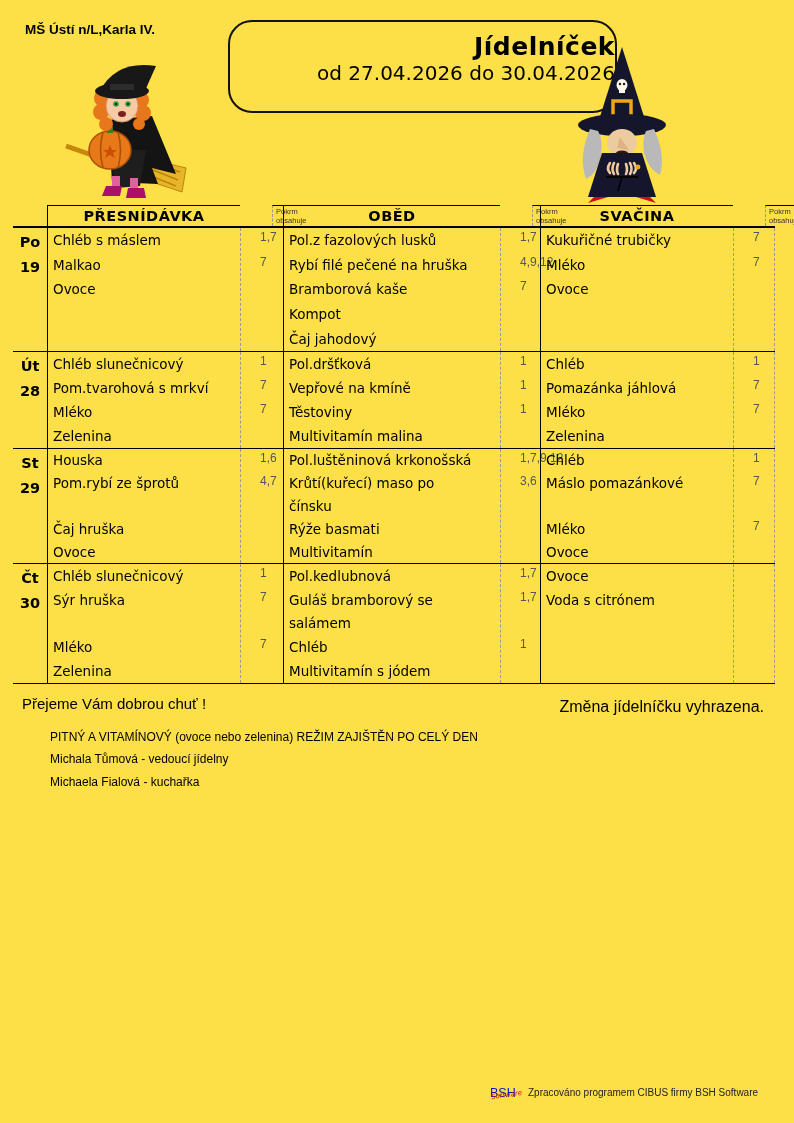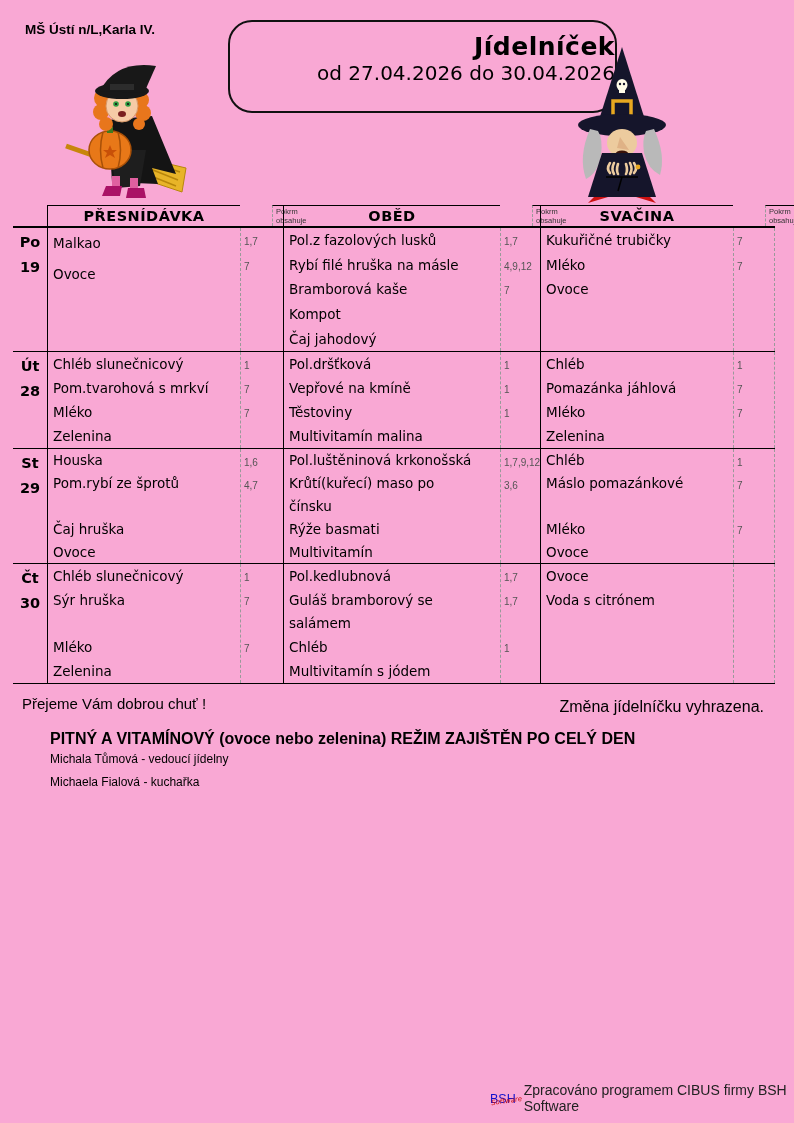--- a/index.html
+++ b/index.html
@@ -1,16 +1,16 @@
 <!DOCTYPE html>
 <html><head>
 <meta charset="utf-8">
 <style>
   html,body{margin:0;padding:0;background:#888;}
-  #page{position:relative;width:794px;height:1123px;background:#f9a8d4;margin:0 auto;
+  #page{position:relative;width:794px;height:1123px;background:#fde047;margin:0 auto;
         font-family:"DejaVu Sans",sans-serif;color:#000;overflow:hidden;}
 
   
   #school{position:absolute;left:25px;top:22px;font-family:"Liberation Sans",sans-serif;
           font-weight:bold;font-size:13.5px;}
   #titlebox{position:absolute;left:228px;top:20px;width:389px;height:93px;
             border:2px solid #111;border-radius:24px;text-align:right;box-sizing:border-box;}
   #title{margin-top:10px;font-size:25px;font-weight:bold;letter-spacing:0.5px;}
   #daterange{font-size:20px;}
   .witch{position:absolute;}
@@ -31,38 +31,38 @@
   .solidleft{border-left:1.5px solid #000;}
 
   .dayrow{border-bottom:1.5px solid #000;}
   .daycell{border-right:1.5px solid #000;text-align:center;font-weight:bold;font-size:14.5px;
            line-height:25px;padding-top:2px;box-sizing:border-box;}
   .foodcell{display:flex;flex-direction:column;box-sizing:border-box;}
   .algcell{display:flex;flex-direction:column;border-left:1px dashed #9a9a9a;box-sizing:border-box;}
   .algcell.last{border-right:1px dashed #9a9a9a;}
   .fline{flex:1 1 0;display:flex;align-items:center;padding-left:5px;font-size:13.5px;
          white-space:nowrap;overflow:visible;}
-  .aline{flex:1 1 0;font-size:10px;color:#555;padding:8px 0 0 3px;
-         font-family:"Liberation Sans",sans-serif;}
+  .aline{flex:1 1 0;font-size:12px;color:#555;padding:2px 0 0 3px;
+         font-family:"Liberation Sans",sans-serif;margin-left:16px;}
 
   
   .ftext{position:absolute;font-family:"Liberation Sans",sans-serif;}
   #bonappetit{left:22px;top:695px;font-size:15px;}
   #changenotice{right:30px;top:698px;font-size:16px;}
-  #regime{left:50px;top:730px;font-size:16px;font-weight:bold;}
+  #regime{left:50px;top:730px;font-size:12px;}
   #manager{left:50px;top:752px;font-size:12px;}
   #cook{left:50px;top:775px;font-size:12px;}
 
   #credit-row{position:absolute;left:490px;top:1082px;display:flex;align-items:center;gap:8px;}
   #bsh-logo{position:relative;width:30px;height:20px;}
   #bsh-logo .bsh{color:#1111cc;font-weight:normal;font-size:12.5px;
                  font-family:"Liberation Sans",sans-serif;letter-spacing:0;}
   #bsh-logo .bsh-sub{position:absolute;left:1px;top:9px;color:#cc1111;font-size:7px;
                  font-style:italic;transform:rotate(-8deg);font-family:"DejaVu Sans",sans-serif;}
-  #credit{font-size:14px;color:#222;font-family:"Liberation Sans",sans-serif;}
+  #credit{font-size:10px;color:#222;font-family:"Liberation Sans",sans-serif;}
 </style>
 </head>
 <body>
 
 <div id="page">
 
   <div id="school">MŠ Ústí n/L,Karla IV.</div>
 
   <div id="titlebox">
     <div id="title">Jídelníček</div>
@@ -147,35 +147,36 @@
       <div class="hcell solidleft">SVAČINA</div>
       <div class="halg last">Pokrm obsahuje</div>
     </div>
     <div id="tbody">
         <div class="trow dayrow" style="height: 124px;">
           <div class="daycell">
             <div>Po</div>
             <div>19</div>
           </div>
           <div class="foodcell">
+            <div class="fline">Chléb s máslem</div>
             <div class="fline">Malkao</div>
             <div class="fline">Ovoce</div>
             <div class="fline"></div>
             <div class="fline"></div>
           </div>
           <div class="algcell">
             <div class="aline">1,7</div>
             <div class="aline">7</div>
             <div class="aline"></div>
             <div class="aline"></div>
             <div class="aline"></div>
           </div>
           <div class="foodcell solidleft">
             <div class="fline">Pol.z fazolových lusků</div>
-            <div class="fline">Rybí filé hruška na másle</div>
+            <div class="fline">Rybí filé pečené na hruška</div>
             <div class="fline">Bramborová kaše</div>
             <div class="fline">Kompot</div>
             <div class="fline">Čaj jahodový</div>
           </div>
           <div class="algcell">
             <div class="aline">1,7</div>
             <div class="aline">4,9,12</div>
             <div class="aline">7</div>
             <div class="aline"></div>
             <div class="aline"></div>

